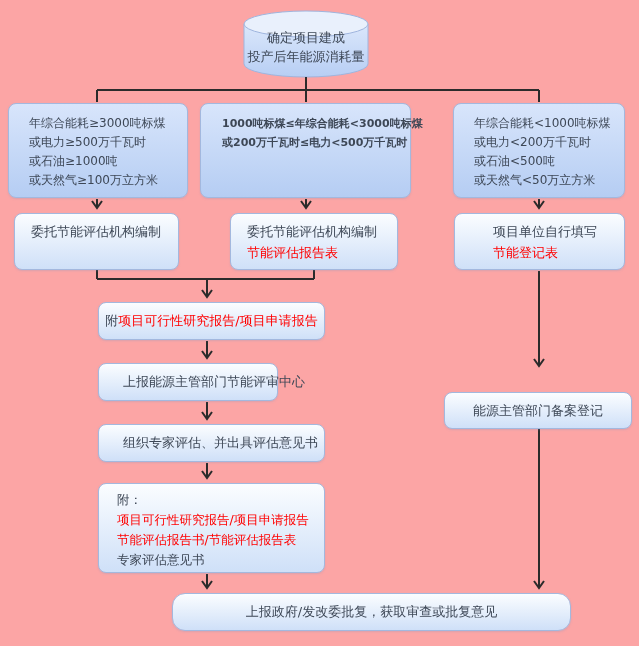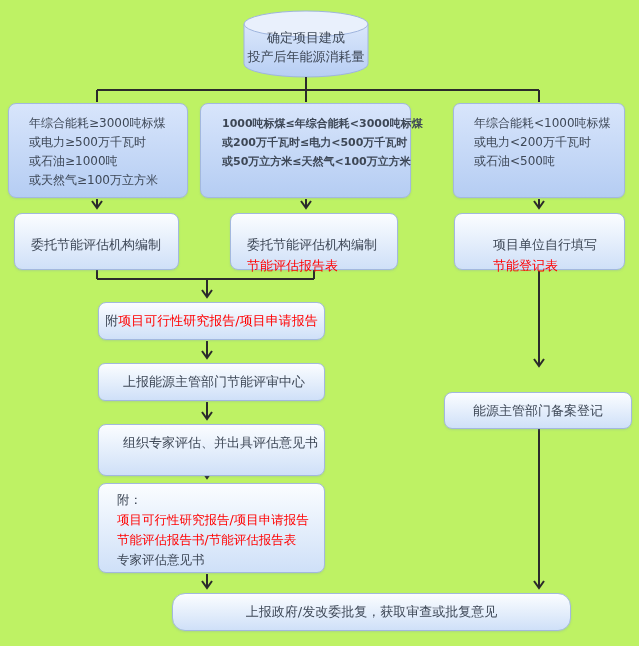--- a/index.html
+++ b/index.html
@@ -1,19 +1,19 @@
 <!DOCTYPE html>
 <html><head>
 <meta charset="utf-8">
 <style>
   html,body{margin:0;padding:0;background:#ffffff;}
   #canvas{
     position:relative;
     width:639px;height:646px;
-    background:#bef264;
+    background:#fca5a5;
     font-family:"DejaVu Sans","Liberation Sans",sans-serif;
     overflow:hidden;
   }
   svg.connectors{position:absolute;left:0;top:0;}
   .box{
     position:absolute;
     box-sizing:border-box;
     border:1px solid #a3b8de;
     border-radius:8px;
     color:#3d4756;
@@ -22,21 +22,21 @@
     box-shadow:0 1px 2px rgba(120,150,200,.25);
   }
   .cond{
     background:linear-gradient(180deg,#d8e5fb 0%,#b5cdf3 100%);
     font-size:12px;
     line-height:19px;
     padding:10px 0 0 20px;
     white-space:nowrap;
   }
   .cond-m{font-size:11px;padding-left:21px;font-weight:bold;}
-  .action{padding:20px 0 0 16px;line-height:21px;white-space:nowrap;}
+  .action{padding:7px 0 0 16px;line-height:21px;white-space:nowrap;}
   .action-r{padding-left:38px;}
   .mc-center{text-align:center;line-height:36px;white-space:nowrap;}
   .mc-left{padding-left:24px;line-height:36px;white-space:nowrap;}
   .attach2{padding:6px 0 0 18px;line-height:20px;font-size:12.5px;white-space:nowrap;}
   .red{color:#ff0000;}
   .cyl-text{
     position:absolute;left:243px;top:28px;width:126px;
     text-align:center;font-size:13px;line-height:19px;color:#3d4756;
   }
 </style>
@@ -103,52 +103,52 @@
   <div class="box cond" style="left:8px;top:103px;width:180px;height:95px;">
     <div>年综合能耗≥3000吨标煤</div>
     <div>或电力≥500万千瓦时</div>
     <div>或石油≥1000吨</div>
     <div>或天然气≥100万立方米</div>
   </div>
 
   <div class="box cond cond-m" style="left:200px;top:103px;width:211px;height:95px;">
     <div>1000吨标煤≤年综合能耗&lt;3000吨标煤</div>
     <div>或200万千瓦时≤电力&lt;500万千瓦时</div>
-    <div>或50万立方米≤天然气&lt;100万立方米</div>
   </div>
 
-  <div class="box cond" style="left:453px;top:103px;width:172px;height:95px;border-radius:7px;">
+  <div class="box cond" style="left:453px;top:103px;width:172px;height:95px;">
     <div>年综合能耗&lt;1000吨标煤</div>
     <div>或电力&lt;200万千瓦时</div>
     <div>或石油&lt;500吨</div>
+    <div>或天然气&lt;50万立方米</div>
   </div>
 
   <div class="box action" style="left:14px;top:213px;width:165px;height:57px;">
     <div>委托节能评估机构编制</div>
   </div>
 
   <div class="box action" style="left:230px;top:213px;width:168px;height:57px;">
     <div>委托节能评估机构编制</div>
     <div class="red">节能评估报告表</div>
   </div>
 
   <div class="box mc-center" style="left:98px;top:302px;width:227px;height:38px;">
     <span>附</span><span class="red">项目可行性研究报告/项目申请报告</span>
   </div>
 
   <div class="box action action-r" style="left:454px;top:213px;width:171px;height:57px;">
     <div>项目单位自行填写</div>
     <div class="red">节能登记表</div>
   </div>
 
-  <div class="box mc-left" style="left:98px;top:363px;width:227px;height:38px;border-radius:7px;">
+  <div class="box mc-left" style="left:98px;top:363px;width:180px;height:38px;">
     <span>上报能源主管部门节能评审中心</span>
   </div>
 
-  <div class="box mc-left" style="left:98px;top:424px;width:227px;height:52px;">
+  <div class="box mc-left" style="left:98px;top:424px;width:227px;height:38px;">
     <span>组织专家评估、并出具评估意见书</span>
   </div>
 
   <div class="box attach2" style="left:98px;top:483px;width:227px;height:90px;">
     <div>附：</div>
     <div class="red">项目可行性研究报告/项目申请报告</div>
     <div class="red">节能评估报告书/节能评估报告表</div>
     <div>专家评估意见书</div>
   </div>
 

